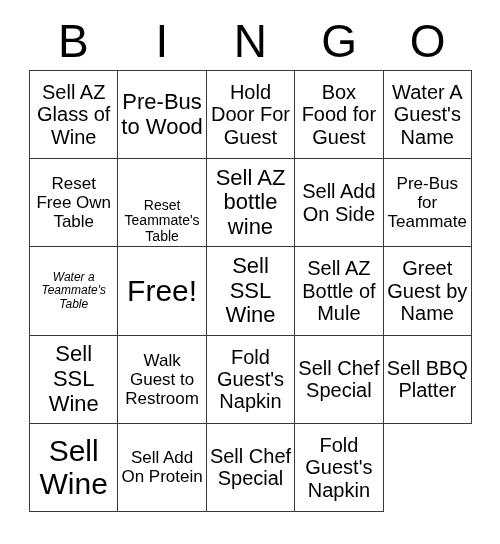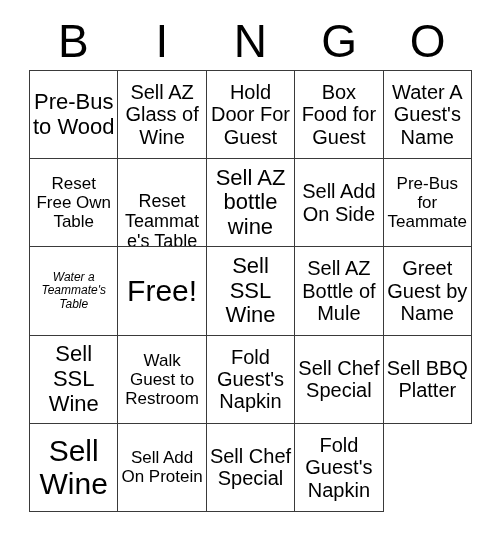--- a/index.html
+++ b/index.html
@@ -76,21 +76,21 @@
   }
   .cell-text {
     display: block;
     width: 100%;
     line-height: 1.12;
     word-wrap: break-word;
     white-space: pre-line;
   }
 
   
-  .fs-xs   { font-size: 18px; margin-top: 37px; }
+  .fs-xs   { font-size: 14px; margin-top: 37px; }
   .fs-sm   { font-size: 12px; font-style: italic; }
   .fs-md   { font-size: 17px; }
   .fs-lg   { font-size: 20px; }
   .fs-xl   { font-size: 22px; }
   .fs-xxl  { font-size: 30px; }
   .fs-free { font-size: 30px; }
 </style>
 </head>
 <body>
 
@@ -100,24 +100,24 @@
     <div class="header-letter">B</div>
     <div class="header-letter">I</div>
     <div class="header-letter">N</div>
     <div class="header-letter">G</div>
     <div class="header-letter">O</div>
   </div>
 
   <div id="bingo-grid">
 
     <div class="bingo-cell">
-        <span class="cell-text fs-xl">Pre-Bus to Wood</span>
+        <span class="cell-text fs-lg">Sell AZ Glass of Wine</span>
       </div>
     <div class="bingo-cell">
-        <span class="cell-text fs-lg">Sell AZ Glass of Wine</span>
+        <span class="cell-text fs-xl">Pre-Bus to Wood</span>
       </div>
     <div class="bingo-cell">
         <span class="cell-text fs-lg">Hold Door For Guest</span>
       </div>
     <div class="bingo-cell">
         <span class="cell-text fs-lg">Box Food for Guest</span>
       </div>
     <div class="bingo-cell">
         <span class="cell-text fs-lg">Water A Guest's Name</span>
       </div>

